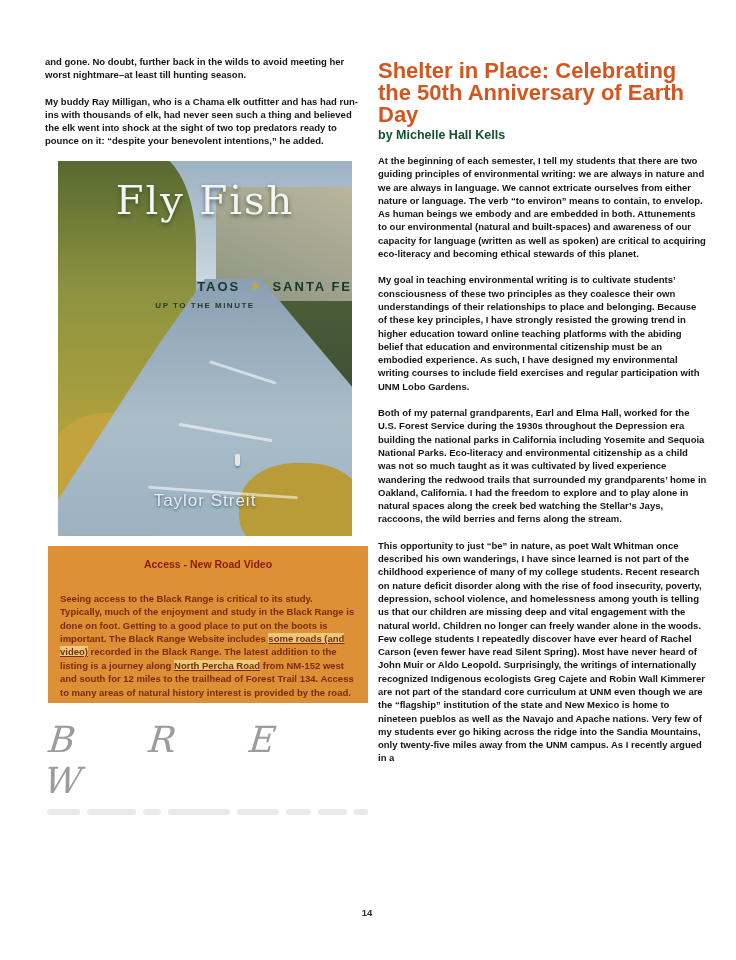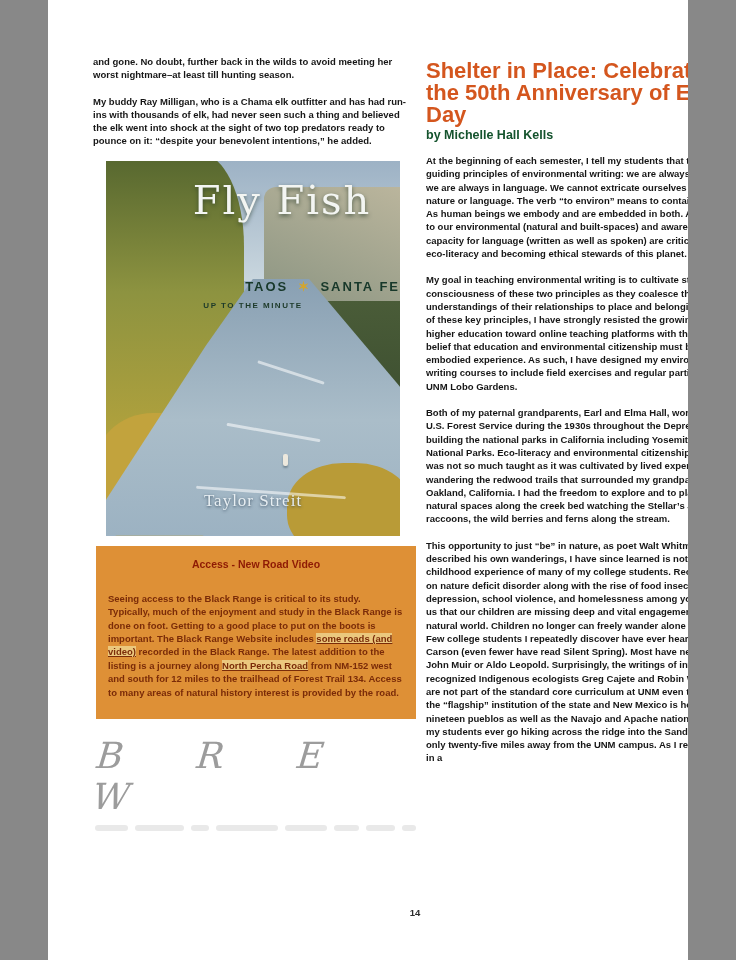--- a/index.html
+++ b/index.html
@@ -1,17 +1,17 @@
 <!DOCTYPE html>
 <html><head>
 <meta charset="utf-8">
 <style>
   html,body{margin:0;padding:0;background:#888;}
   .page{
-    position:relative;width:640px;height:960px;background:#ffffff;
+    position:relative;width:736px;height:960px;background:#ffffff;
     font-family:"Liberation Sans",sans-serif;overflow:hidden;
     margin:0 auto;
   }
   
   .col-left{position:absolute;left:45px;top:55px;width:323px;}
   .col-right{position:absolute;left:378px;top:60px;width:329px;}
   .body-text{
     font-size:9.5px;line-height:13.3px;font-weight:700;color:#161616;
     text-align:left;margin:0 0 13px 0;
   }
@@ -47,37 +47,37 @@
     background:linear-gradient(180deg,#89a0b3 0%,#aabdc9 55%,#9cb2c2 100%);
     clip-path:polygon(50% 0,69% 0,100% 42%,100% 100%,0 100%,0 86%,34% 26%);}
   .cv-streak{position:absolute;background:rgba(255,255,255,.55);height:3px;border-radius:2px;}
   .s1{width:70px;left:150px;top:210px;transform:rotate(18deg);}
   .s2{width:95px;left:120px;top:270px;transform:rotate(10deg);}
   .s3{width:150px;left:90px;top:330px;transform:rotate(4deg);}
   .cv-angler{position:absolute;left:177px;top:293px;width:5px;height:12px;
     background:#ece8dd;border-radius:2px;box-shadow:0 2px 2px rgba(40,60,70,.4);}
   .cv-title{position:absolute;top:16px;left:0;width:100%;text-align:center;
     font-family:"DejaVu Serif",serif;font-size:40px;color:#f3f5f2;
-    letter-spacing:2px;text-shadow:0 2px 4px rgba(35,55,40,.65);padding-left:29px;}
+    letter-spacing:2px;text-shadow:0 2px 4px rgba(35,55,40,.65);}
   .cv-sub{position:absolute;top:118px;left:0;width:100%;text-align:right;
     font-size:13px;font-weight:700;color:#17382a;letter-spacing:2px;}
   .cv-sub .fly{color:#d2a52f;padding:0 4px;}
   .cv-tag{position:absolute;top:140px;left:0;width:100%;text-align:center;
     font-size:8px;font-weight:700;color:#1d3a2a;letter-spacing:1.5px;}
   .cv-author{position:absolute;top:330px;left:0;width:100%;text-align:center;
-    font-family:Liberation Serif, serif;font-size:17px;color:#e7eef2;
+    font-family:Liberation Sans, sans-serif;font-size:17px;color:#e7eef2;
     letter-spacing:1px;text-shadow:0 1px 3px rgba(25,45,65,.75);}
   
   .book-caption{
     font-size:9.5px;line-height:13px;font-weight:700;font-style:italic;
     color:#111;margin:0 0 10px 2px;width:318px;
   }
   
   .access-box{
-    width:296px;background:#DE9036;margin-left:3px;padding:12px 12px 20px 12px;
+    width:296px;background:#DE9036;margin-left:3px;padding:12px 12px 4px 12px;
     color:#7A2B08;
   }
   .access-heading{
     text-align:center;font-size:10.5px;font-weight:700;color:#8E1A04;
     margin:0 0 22px 0;
   }
   .access-body{
     font-size:9.5px;line-height:13.4px;font-weight:700;margin:0;color:#7A2B08;
   }
   .access-body .boxlink{

